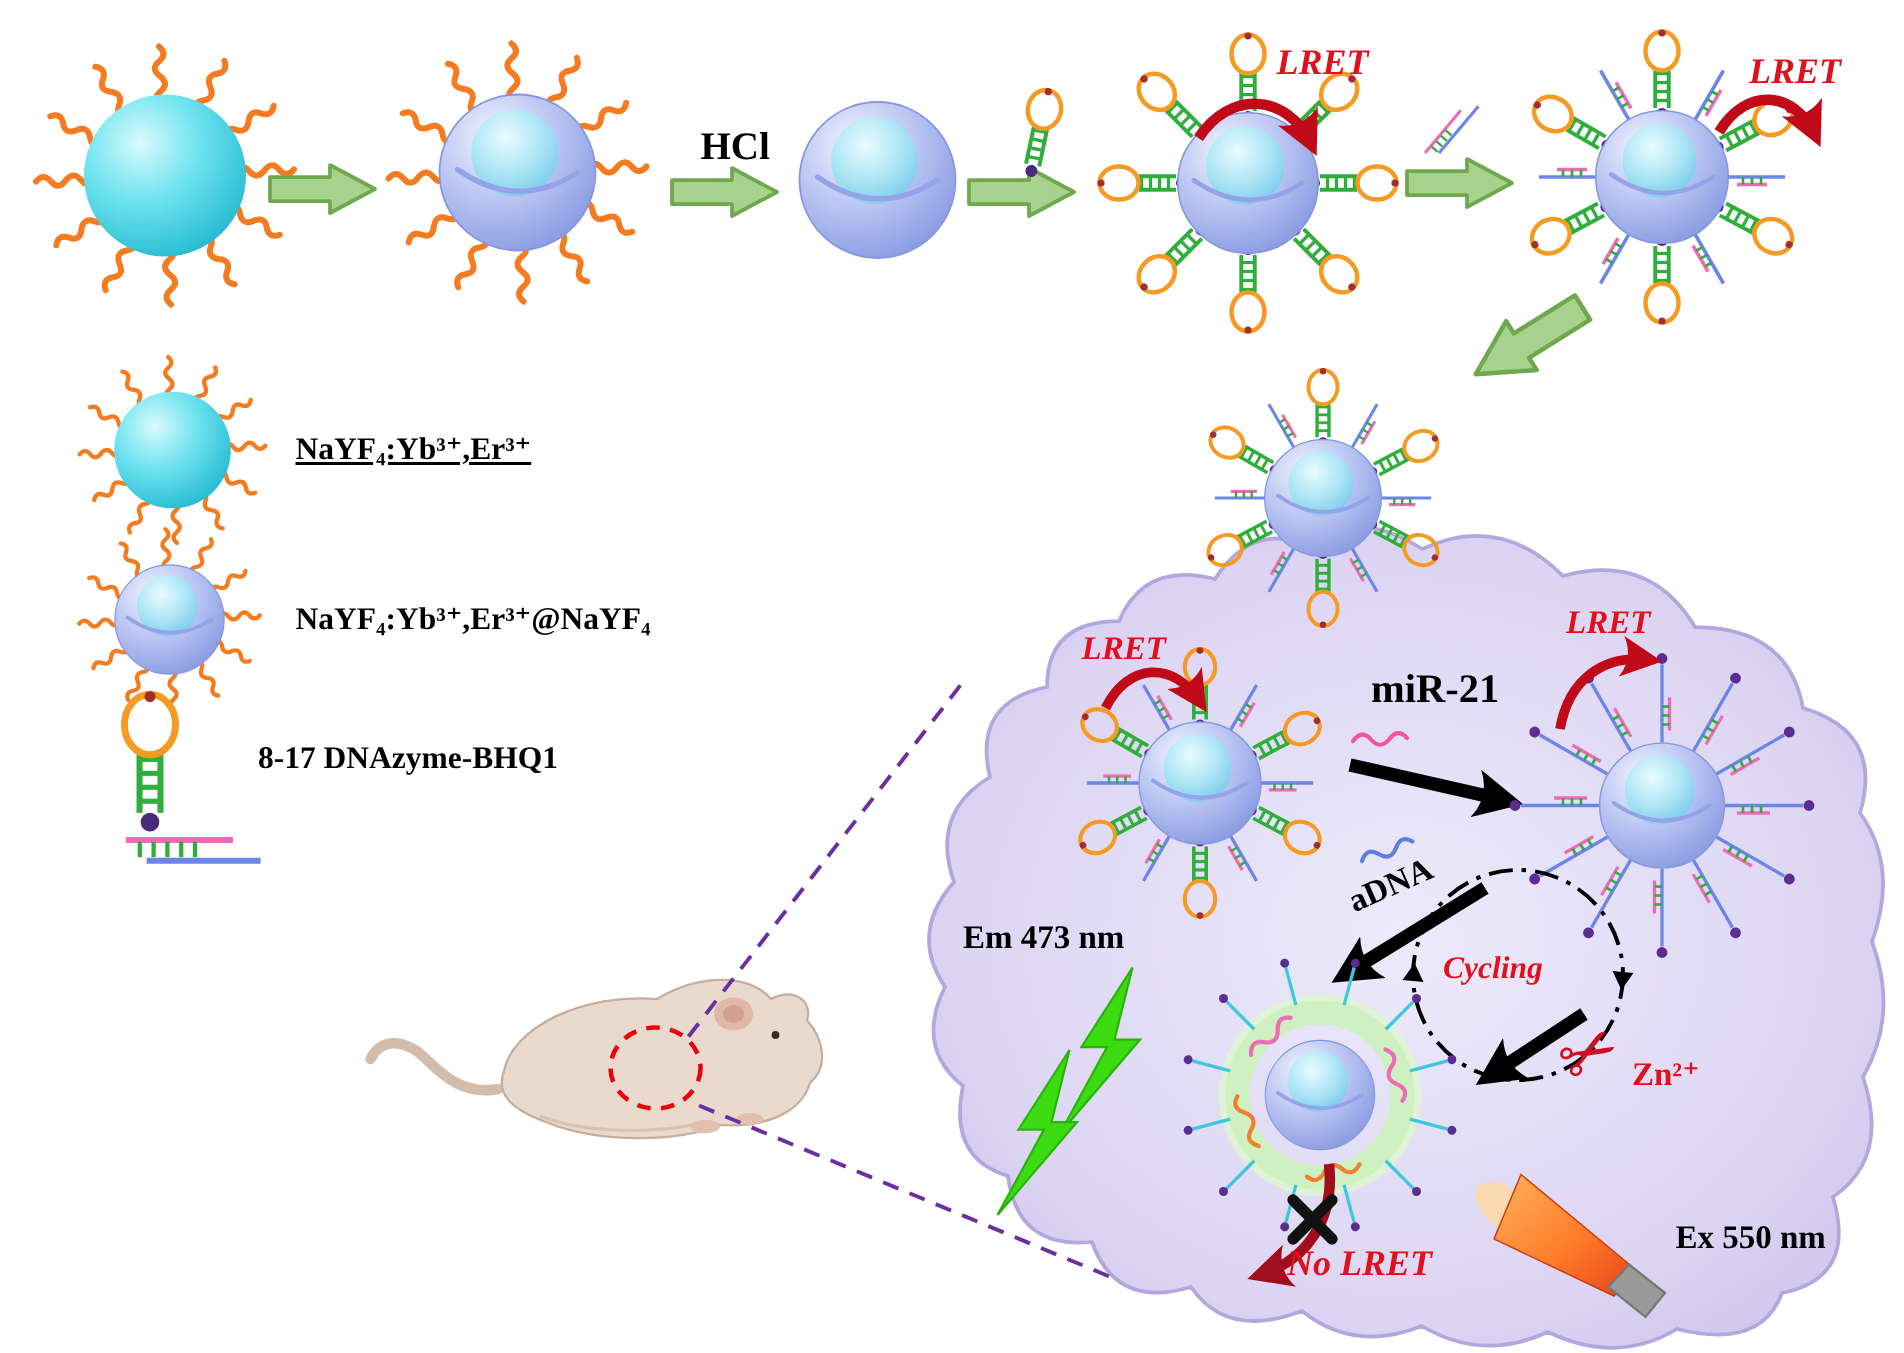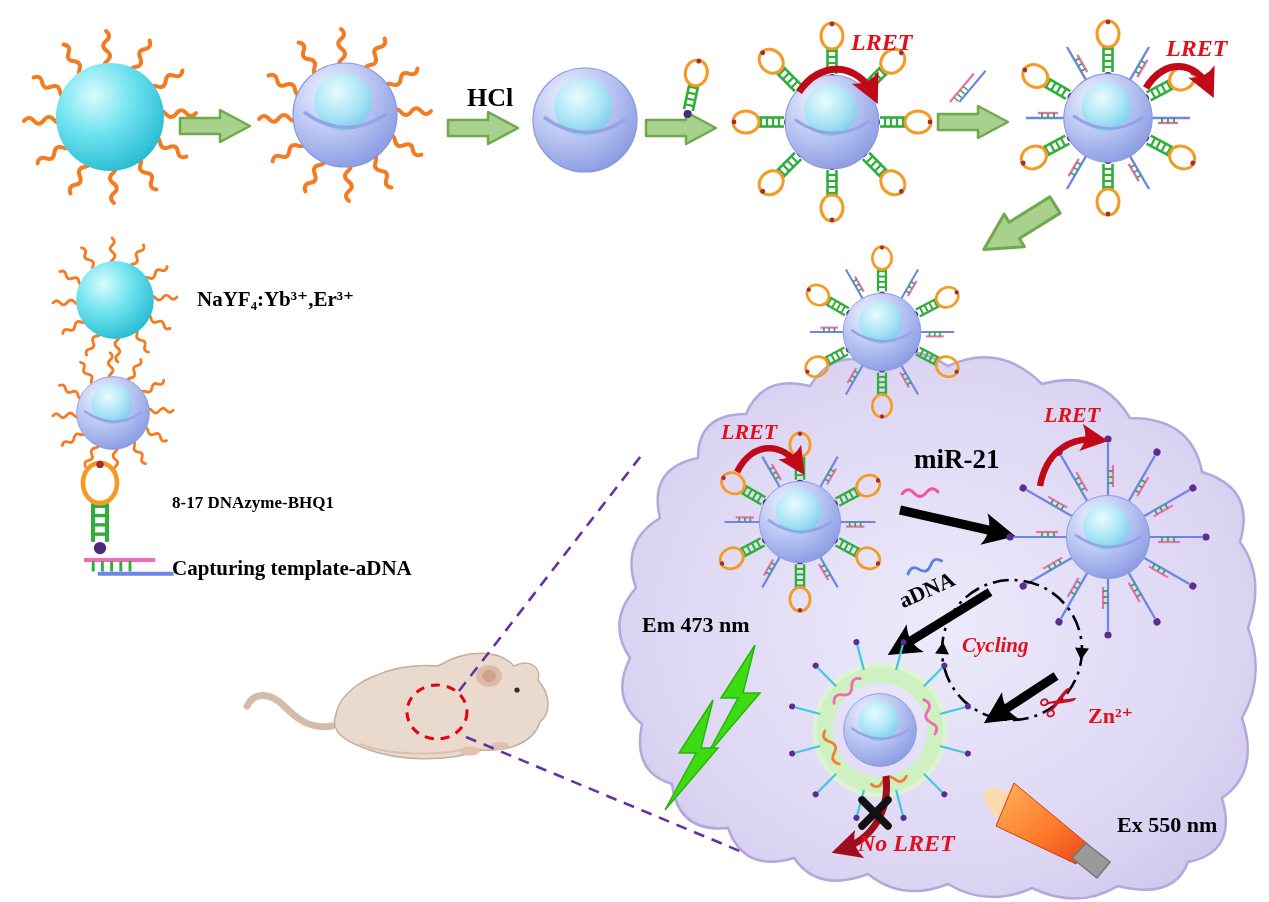--- a/index.html
+++ b/index.html
@@ -290,23 +290,23 @@
     <ellipse cx="1004" cy="806" rx="24" ry="13" fill="#ffd9a8" opacity="0.9" transform="rotate(40 1004 806)"></ellipse>
     <polygon points="1014,783 1090,846 1076,864 996,826" fill="url(#gLaser)" stroke="#d03a10" stroke-width="1"></polygon>
     <polygon points="1086,843 1110,862 1097,878 1072,858" fill="#9a9a9a" stroke="#767676" stroke-width="1.5"></polygon>
   </g>
 </svg>
 
 <div class="t" style="left:447px; top:84px; font-size:26px;margin-left:20px;">HCl</div>
 <div class="t red it" style="left:851px; top:30px; font-size:24px;">LRET</div>
 <div class="t red it" style="left:1166px; top:36px; font-size:24px;">LRET</div>
 
-<div class="t" style="left:197px; top:288px; font-size:21px;">NaYF₄:Yb³⁺,Er³⁺</div>
-<div class="t" style="left:172px; top:494px; font-size:17px;text-align:right;">8-17 DNAzyme-BHQ1</div>
-<div class="t" style="left:172px; top:557px; font-size:21px;">Capturing template-aDNA</div>
+<div class="t" style="left:197px; top:288px; font-size:21px;text-decoration:underline;">NaYF₄:Yb³⁺,Er³⁺</div>
+<div class="t" style="left:197px; top:401px; font-size:21px;">NaYF₄:Yb³⁺,Er³⁺@NaYF₄</div>
+<div class="t" style="left:172px; top:494px; font-size:21px;text-align:right;">8-17 DNAzyme-BHQ1</div>
 
 <div class="t red it" style="left:721px; top:420px; font-size:22px;">LRET</div>
 <div class="t red it" style="left:1044px; top:403px; font-size:22px;">LRET</div>
 <div class="t" style="left:914px; top:445px; font-size:27px;">miR-21</div>
 <div class="t" style="left:900px; top:590px; font-size:22px; transform:rotate(-24deg); transform-origin:left center;">aDNA</div>
 <div class="t red it ctr" style="left:962px; top:634px; width:100px; font-size:21px;">Cycling</div>
 <div class="t red" style="left:1088px; top:704px; font-size:22px;">Zn²⁺</div>
 <div class="t red it" style="left:858px; top:831px; font-size:24px;">No LRET</div>
 <div class="t" style="left:642px; top:613px; font-size:22px;">Em 473 nm</div>
 <div class="t" style="left:1117px; top:813px; font-size:22px;">Ex 550 nm</div>

